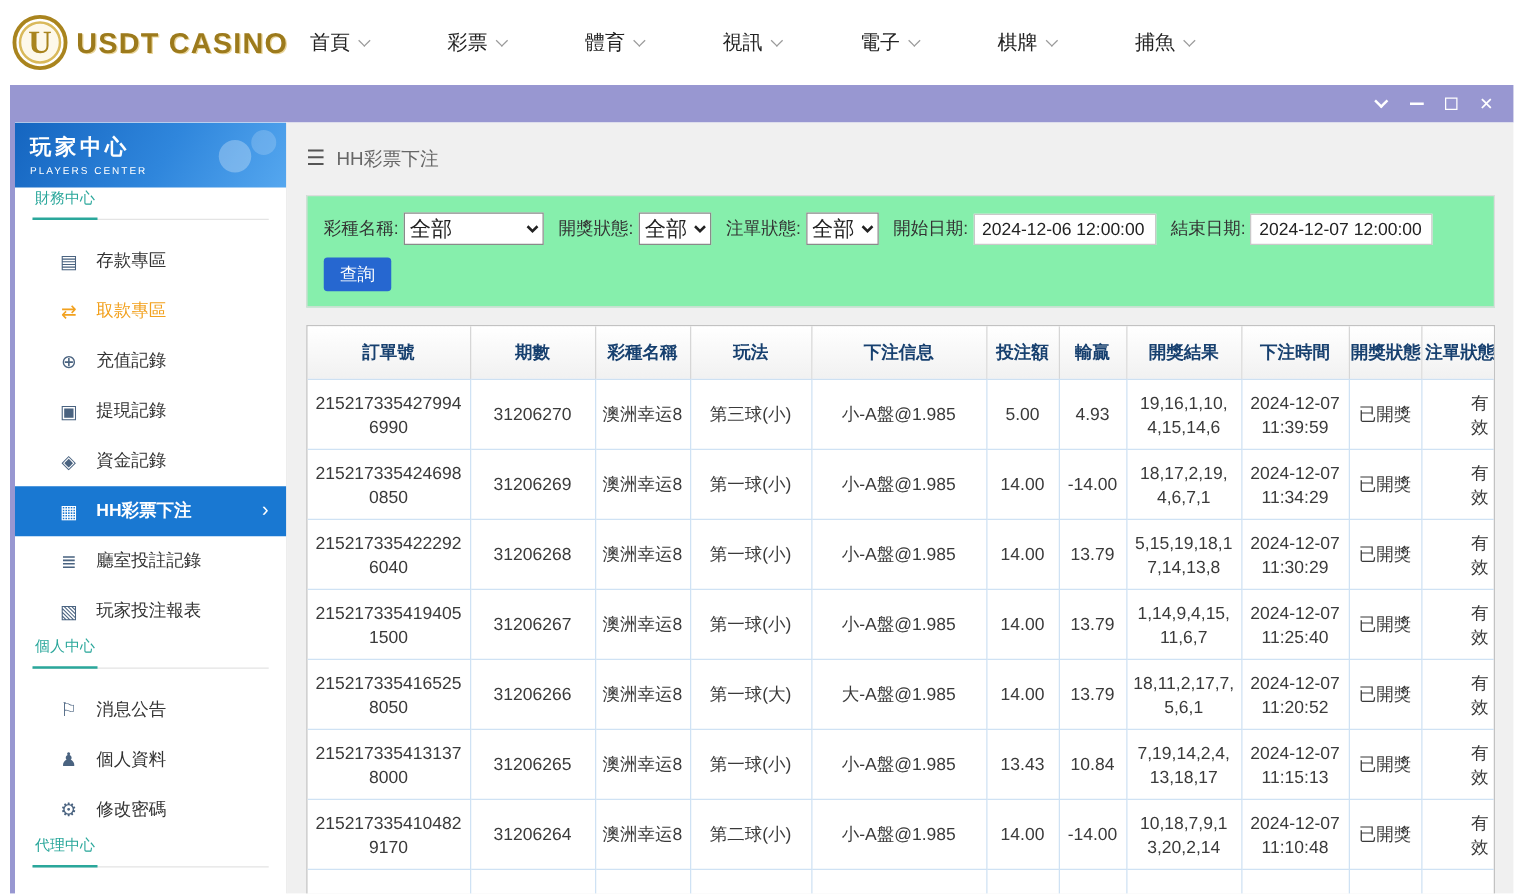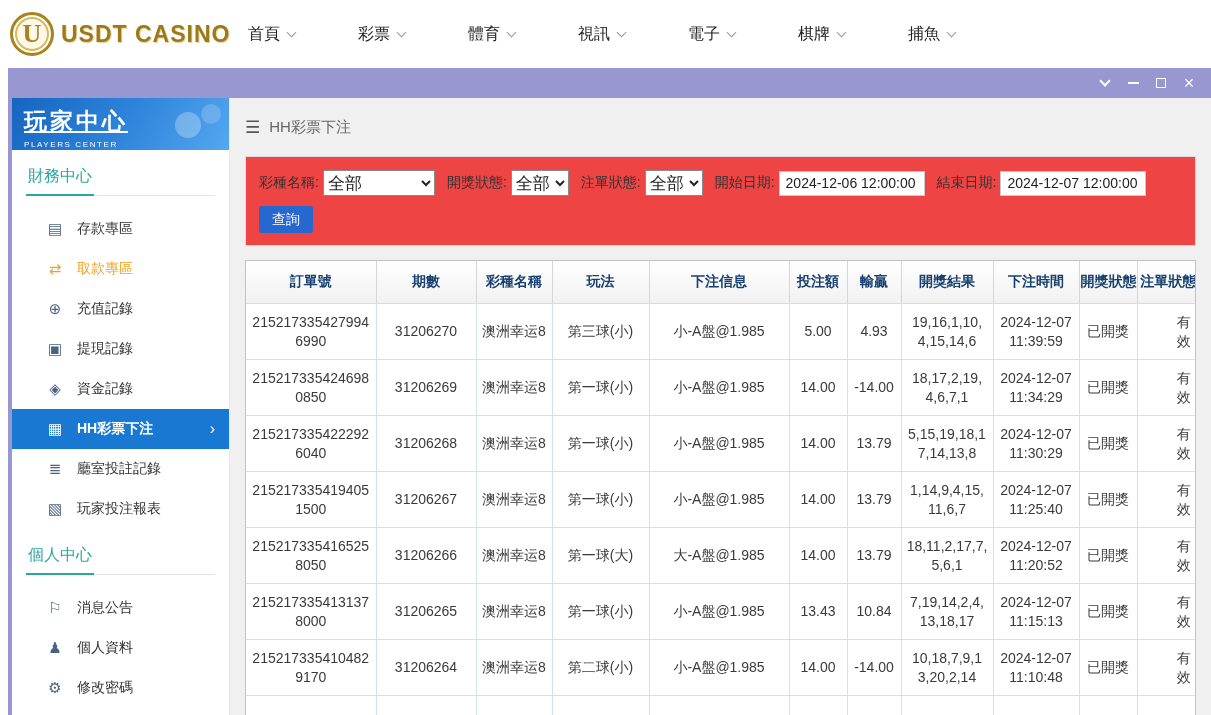--- a/index.html
+++ b/index.html
@@ -42,45 +42,45 @@
   .tb-close { font-size:18px; line-height:1; }
 
   .window-body { flex:1; display:flex; min-height:0; }
 
   
   .sidebar { flex:0 0 218px; width:218px; background:#fff; overflow:hidden; border-right:1px solid #e8e8e8; }
   .sidebar-header {
     height:52px; background:linear-gradient(120deg,#1565c0 0%,#2f86dc 55%,#55a7ef 100%);
     color:#fff; padding:8px 12px 0; position:relative; overflow:hidden;
   }
-  .sh-title { font-size:23px; font-weight:bold; letter-spacing:3px;text-decoration:underline; }
+  .sh-title { font-size:17px; font-weight:bold; letter-spacing:3px; }
   .sh-sub { font-size:8px; letter-spacing:1.6px; margin-top:3px; }
   .sh-deco { position:absolute; right:8px; top:4px; width:48px; height:44px; }
   .sh-deco::before, .sh-deco::after { content:""; position:absolute; border-radius:50%; background:rgba(255,255,255,.28); }
   .sh-deco::before { width:26px; height:26px; left:2px; top:10px; }
   .sh-deco::after { width:20px; height:20px; right:0; top:2px; background:rgba(255,255,255,.18); }
 
-  .side-section { margin:16px 14px 0; border-bottom:1px solid #e4e4e4; color:#2aa79b; font-size:16px; }
+  .side-section { margin:0 14px 0; border-bottom:1px solid #e4e4e4; color:#2aa79b; font-size:12px; }
   .side-section span { display:inline-block; padding:0 2px 7px; border-bottom:2px solid #2aa79b; margin-bottom:-1px; }
 
   .menu { list-style:none; margin:13px 0 0; padding:0; }
   .menu-item { height:40px; display:flex; align-items:center; padding-left:34px; font-size:14px; color:#333; cursor:pointer; position:relative; }
   .mi-icon { width:18px; margin-right:13px; color:#4a6380; font-size:15px; text-align:center; }
   .menu-item.warn, .menu-item.warn .mi-icon { color:#f2a11e; }
   .menu-item.active { background:#1978d2; color:#fff; }
   .menu-item.active .mi-icon { color:#fff; }
   .menu-item.active .mi-label { font-weight:bold; }
   .mi-chev { position:absolute; right:14px; color:#fff; font-size:16px; }
 
   
   .main { flex:1; min-width:0; background:#f0f0f0; padding:0 15px; overflow:hidden; }
   .page-header { height:58px; display:flex; align-items:center; color:#666; font-size:15px; }
   .hamburger { font-size:17px; margin-right:9px; color:#555; cursor:pointer; }
 
-  .filter-card { background:#ef4444; border:1px solid #dcdcdc; padding:13px 13px 12px; }
+  .filter-card { background:#86efac; border:1px solid #dcdcdc; padding:13px 13px 12px; }
   .filter-row { display:flex; align-items:center; font-size:14px; color:#333; flex-wrap:nowrap; }
   .filter-row label { margin-right:4px; white-space:nowrap; }
   .f-gap { margin-left:12px; }
   select { height:26px; border:1px solid #8a8a8a; background:#fff; font-size:17px; font-family:inherit; color:#222; }
   .sel-lottery { width:112px; }
   .sel-small { width:58px; }
   .date-input { height:25px; width:146px; border:1px solid #c9c9c9; font-size:14px; color:#222; padding:0 6px; font-family:inherit; }
   .btn-row { margin-top:10px; }
   .search-btn { background:#2667d0; color:#fff; border:none; height:27px; padding:0 13px; font-size:14px; border-radius:3px; cursor:pointer; }
 

